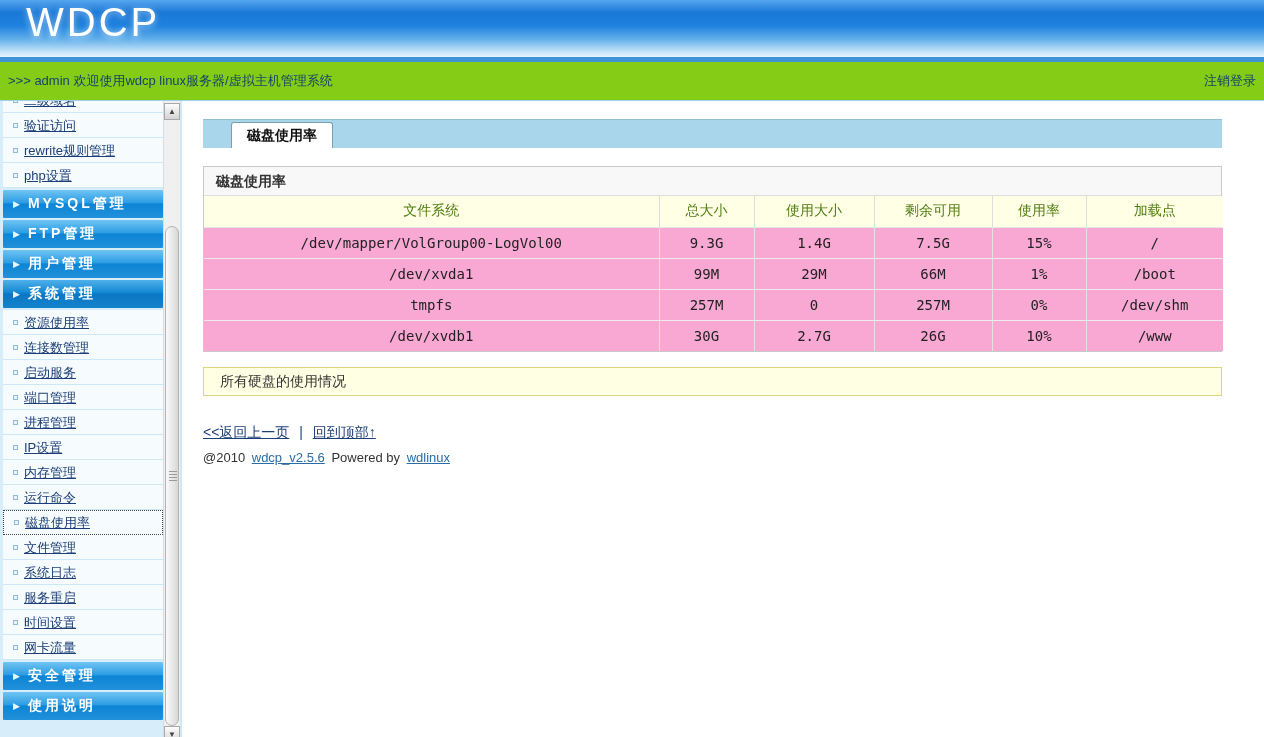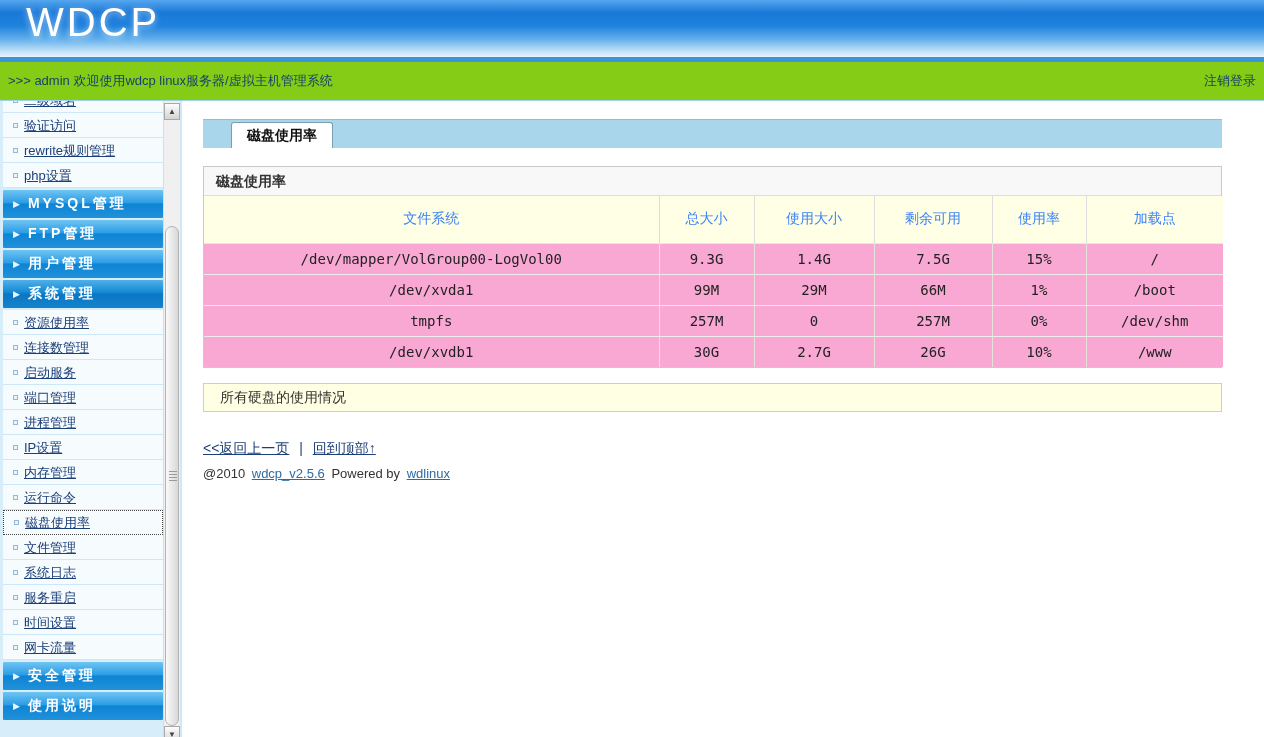--- a/index.html
+++ b/index.html
@@ -67,21 +67,21 @@
     border-radius:3px 3px 0 0; padding:0 15px; font-size:14px; font-weight:bold;
     color:#111; cursor:pointer; }
 
   .panel { width:1019px; margin-top:18px; border:1px solid #c9c9c9; }
   .panel-header { height:29px; line-height:29px; background:#f8f8f8;
     border-bottom:1px solid #dedede; padding-left:12px; font-size:14px;
     font-weight:bold; color:#333; }
   table { width:100%; border-collapse:collapse; table-layout:fixed; }
   th,td { text-align:center; font-size:14px; border-left:1px solid #e3e3d8; }
   th:first-child, td:first-child { border-left:none; }
-  thead th { background:#ffffe6; height:47px; color:#3b82f6; font-weight:normal;
+  thead th { background:#ffffe6; height:31px; color:#4d7c0f; font-weight:normal;
     border-bottom:1px solid #e6e6e6; border-left:1px solid #ddd; }
   thead th:first-child { border-left:none; }
   tbody td { height:31px; color:#222; border-bottom:1px solid #ececec;
     font-family:"DejaVu Sans Mono","Liberation Mono",monospace; background:#f9a8d4; }
   tbody tr:last-child td { border-bottom:none; }
 
   .notebox { width:1019px; height:29px; line-height:27px; margin-top:15px;
     background:#ffffe3; border:1px solid #dcd67e; padding-left:16px;
     font-size:14px; color:#333; }
 

